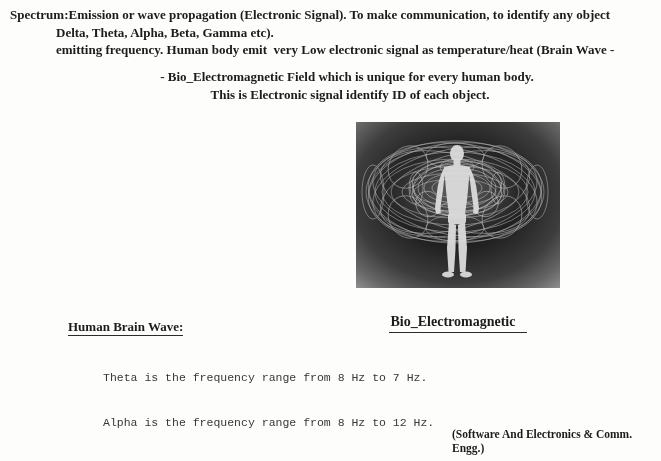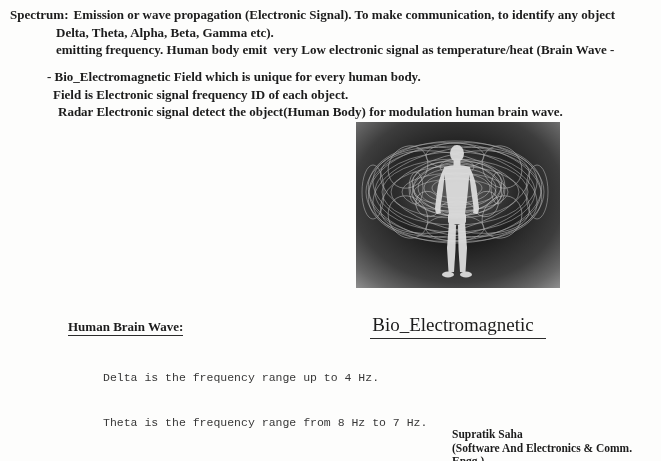--- a/index.html
+++ b/index.html
@@ -8,36 +8,36 @@
     background:#fdfdfc; overflow:hidden;
     font-family:"Liberation Serif", serif; color:#1c1c1c;
   }
   
   .spectrum {
     position:absolute; left:10px; top:6px; width:645px;
     font-weight:bold; font-size:13px; line-height:17.5px;
   }
   .spectrum .line1 { white-space:pre; }
   .spectrum .lbl { }
-  .spectrum .lbl-text { margin-left:5px; }
+  .spectrum .lbl-text { }
   .spectrum .cont { padding-left:46px; white-space:pre; }
   
   .bio-notes {
     position:absolute; left:47px; top:68px; width:600px;
     font-weight:bold; font-size:13px; line-height:17.5px;
   }
-  .bio-notes div { white-space:pre; }
+  .bio-notes div { white-space:pre;text-align:center; }
   .bio-notes .n1 { padding-left:6px; }
   .bio-notes .n2 { padding-left:11px; }
   
   .figure { position:absolute; left:356px; top:122px; width:204px; height:166px; }
   .figure svg { display:block; width:100%; height:100%; }
   .caption-row { position:absolute; left:356px; top:294px; width:204px; text-align:center; }
   .caption {
-    display:inline-block; font-weight:normal; font-size:19px;
+    display:inline-block; font-weight:bold; font-size:14px;
     border-bottom:1.5px solid #2b2b2b; padding:0 12px 2px 2px;margin-top:20px;
   }
   
   .hbw-heading { position:absolute; left:68px; top:319px; font-size:13px; font-weight:bold; }
   .hbw-heading span { border-bottom:1.5px solid #2b2b2b; padding-bottom:1px;margin-top:22px; }
   .hbw-list {
     position:absolute; left:103px; top:340px;
     font-family:"Liberation Mono", monospace; font-size:11.5px;
     line-height:15px; color:#383838; white-space:pre;
   }
@@ -53,22 +53,21 @@
 <div class="page">
 
   <div class="spectrum">
     <div class="line1"><span class="lbl">Spectrum</span><span>:</span><span class="lbl-text">Emission or wave propagation (Electronic Signal). To make communication, to identify any object</span></div>
     <div class="cont">Delta, Theta, Alpha, Beta, Gamma etc).</div>
     <div class="cont">emitting frequency. Human body emit  very Low electronic signal as temperature/heat (Brain Wave -</div>
   </div>
 
   <div class="bio-notes">
     <div>- Bio_Electromagnetic Field which is unique for every human body.</div>
-    <div class="n1">Field is Electronic signal frequency ID of each object.</div>
-    <div class="n2">Radar Electronic signal detect the object(Human Body) for modulation human brain wave.</div>
+    <div class="n1">This is Electronic signal identify ID of each object.</div>
   </div>
 
   <div class="figure">
     <svg viewBox="0 0 204 166">
       <defs>
         <radialGradient id="bg" cx="50%" cy="45%" r="74%">
           <stop offset="0%" stop-color="#171717"></stop>
           <stop offset="40%" stop-color="#1f1f1f"></stop>
           <stop offset="70%" stop-color="#3d3d3d"></stop>
           <stop offset="88%" stop-color="#676767"></stop>
@@ -138,26 +137,24 @@
   </div>
 
   <div class="caption-row">
     <span class="caption">Bio_Electromagnetic</span>
   </div>
 
   <div class="hbw-heading">
     <span>Human Brain Wave:</span>
   </div>
   <div class="hbw-list">
-    <div>Delta is the frequency range up to 4 Hz.</div>
     <div>Theta is the frequency range from 8 Hz to 7 Hz.</div>
     <div>Alpha is the frequency range from 8 Hz to 12 Hz.</div>
     
     
     
   </div>
 
   <div class="attribution">
-    <div>Supratik Saha</div>
     <div>(Software And Electronics &amp; Comm. Engg.)</div>
   </div>
 
 </div>
 
 </body></html>

